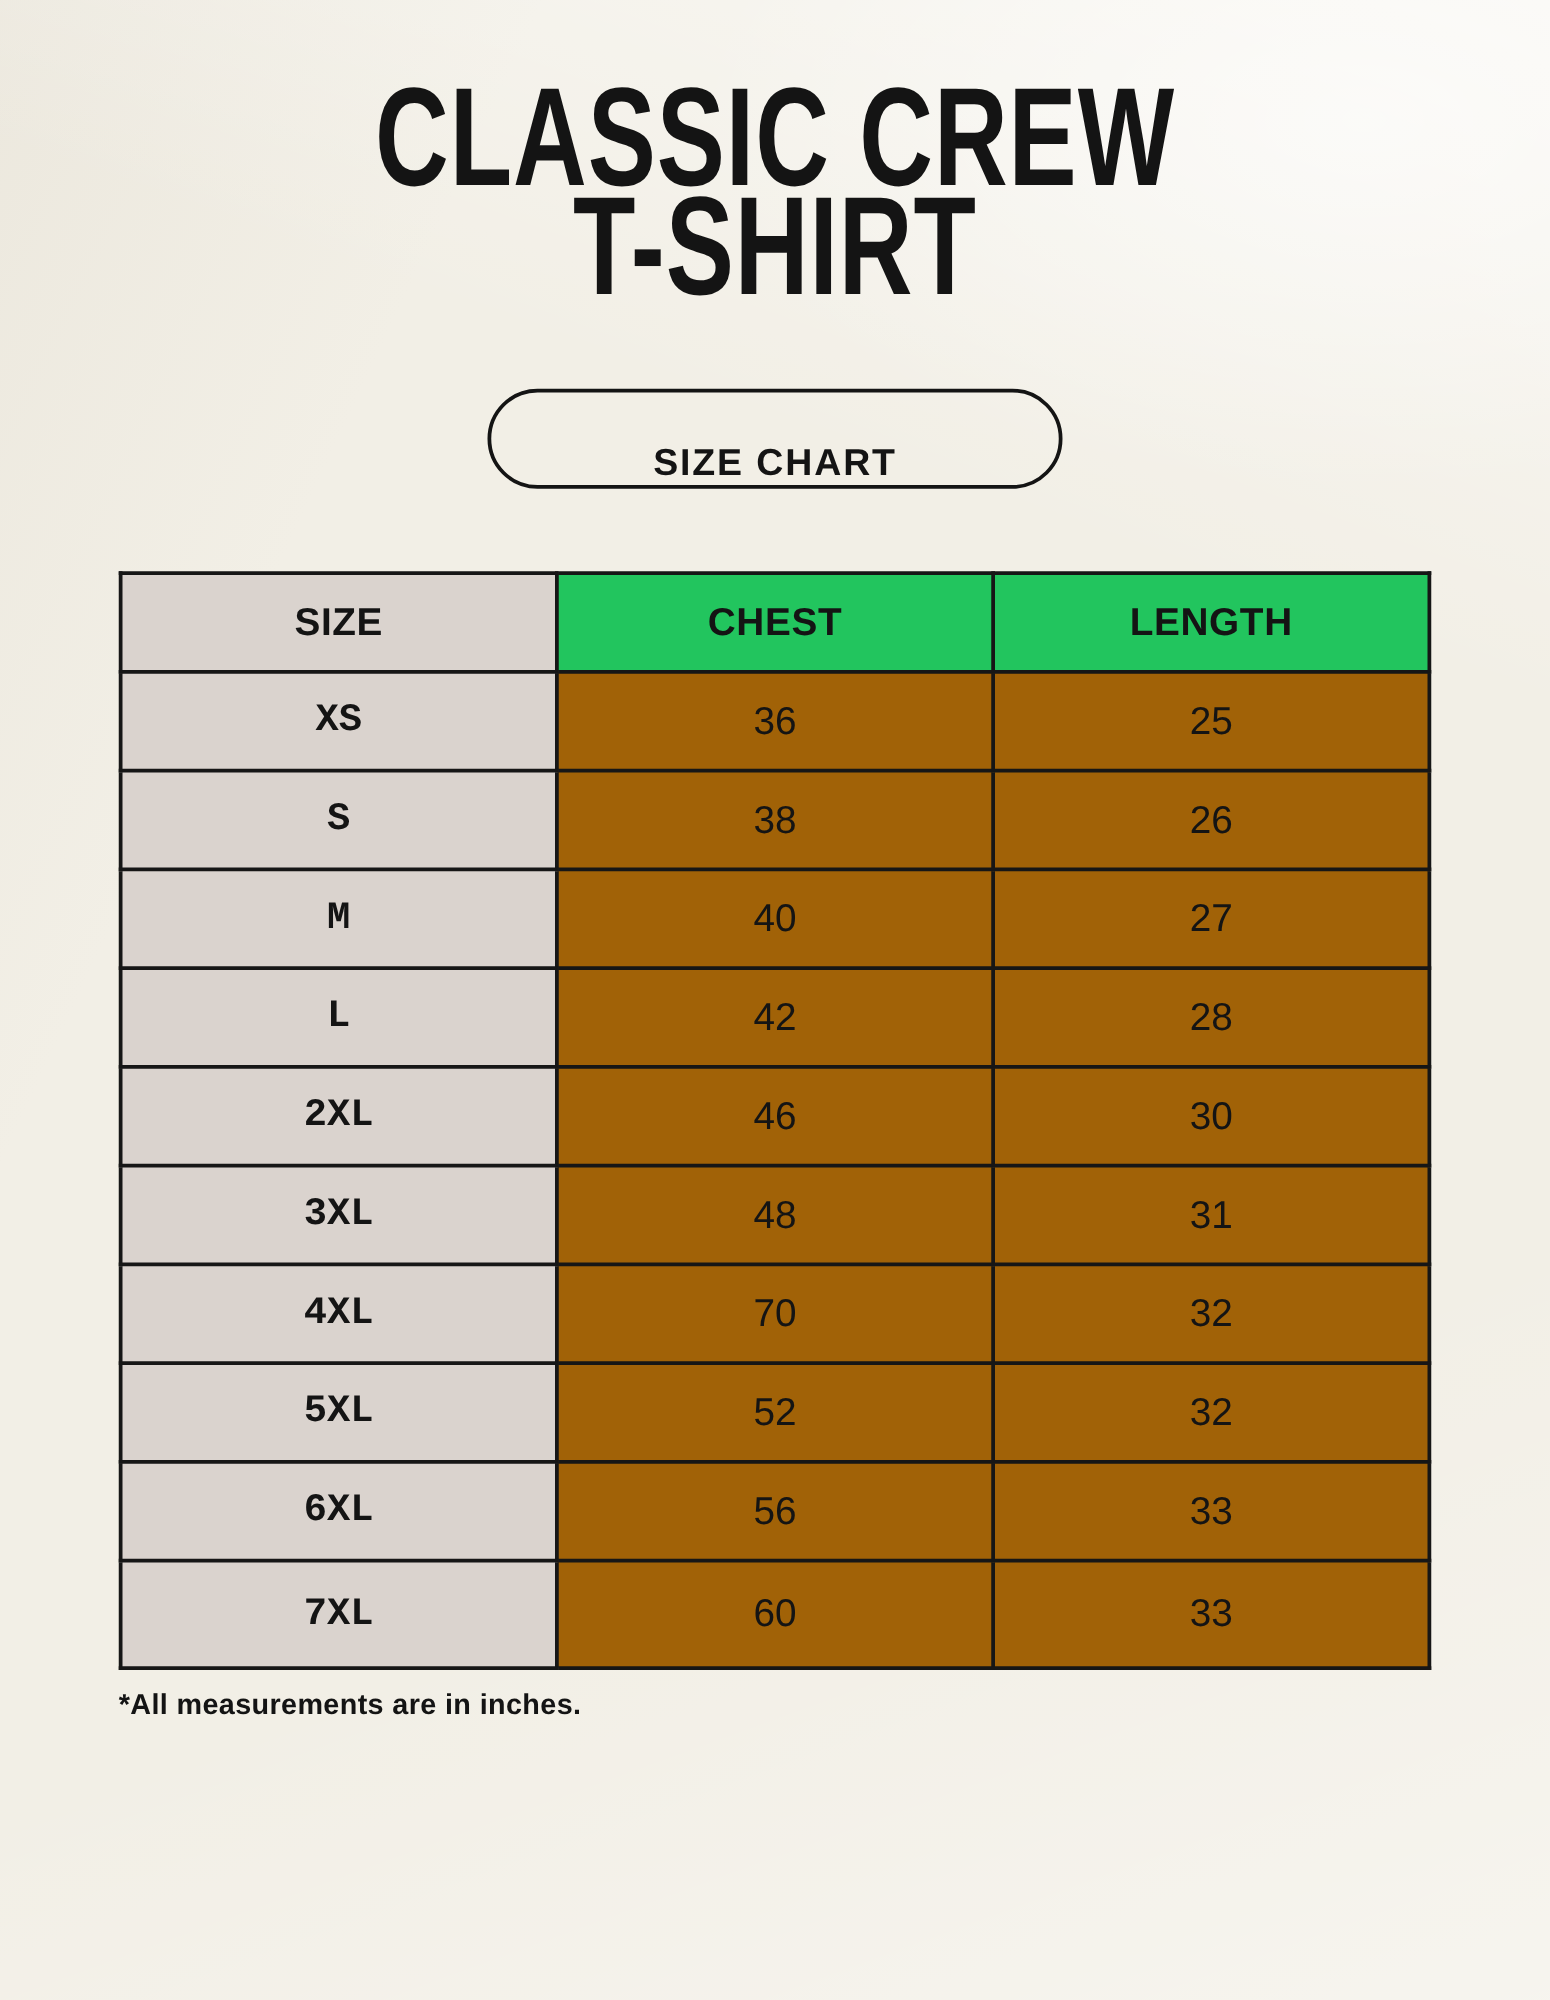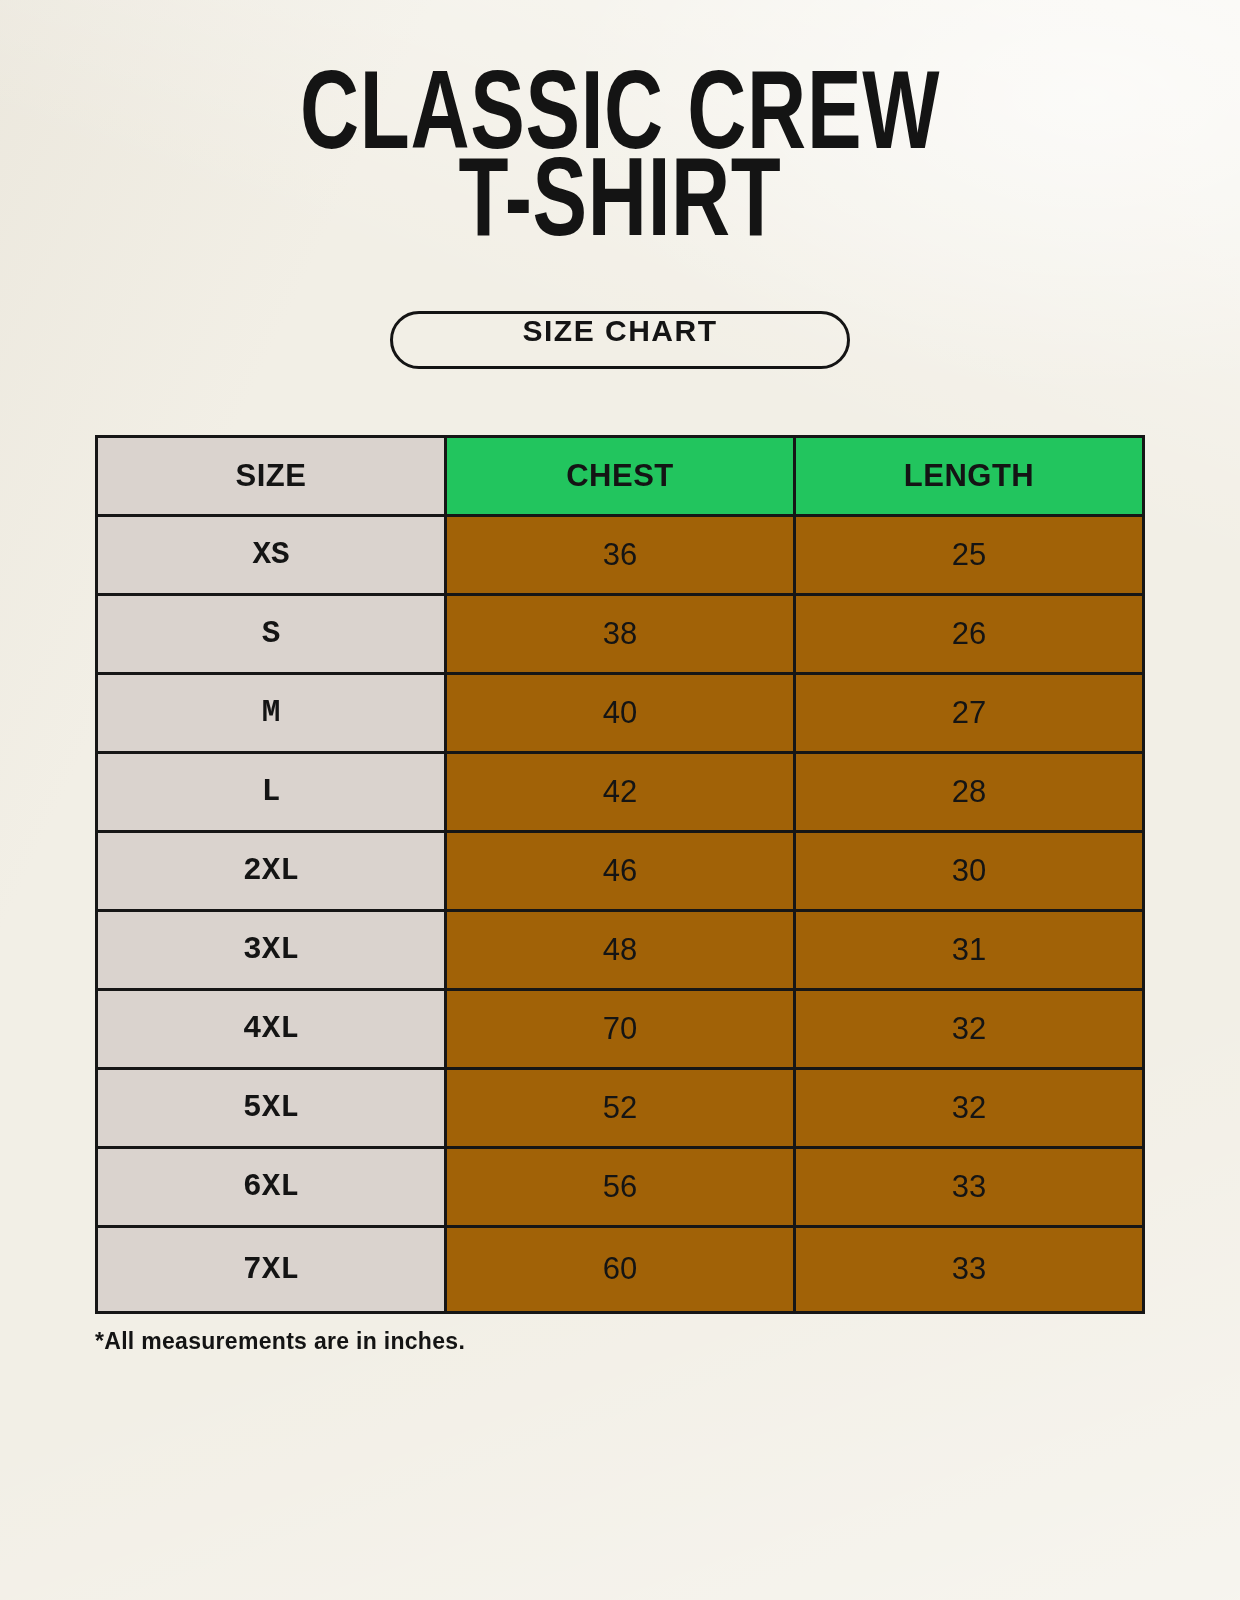--- a/index.html
+++ b/index.html
@@ -32,25 +32,25 @@
     letter-spacing: 1px;
     transform: scaleX(0.73);
     transform-origin: 50% 50%;
     white-space: nowrap;
   }
   .title .line { display: block; }
 
   .pill {
     margin: 70px auto 0;
     width: 460px;
-    height: 58px;
+    height: 80px;
     border: 3px solid #141414;
     border-radius: 60px;
     display: flex;
-    align-items: flex-start;
+    align-items: flex-end;
     justify-content: center;
     font-size: 30px;
     font-weight: bold;
     letter-spacing: 1.5px;
     background: transparent;
     color: #141414;
     cursor: pointer;
   }
 
   table.size-table {

